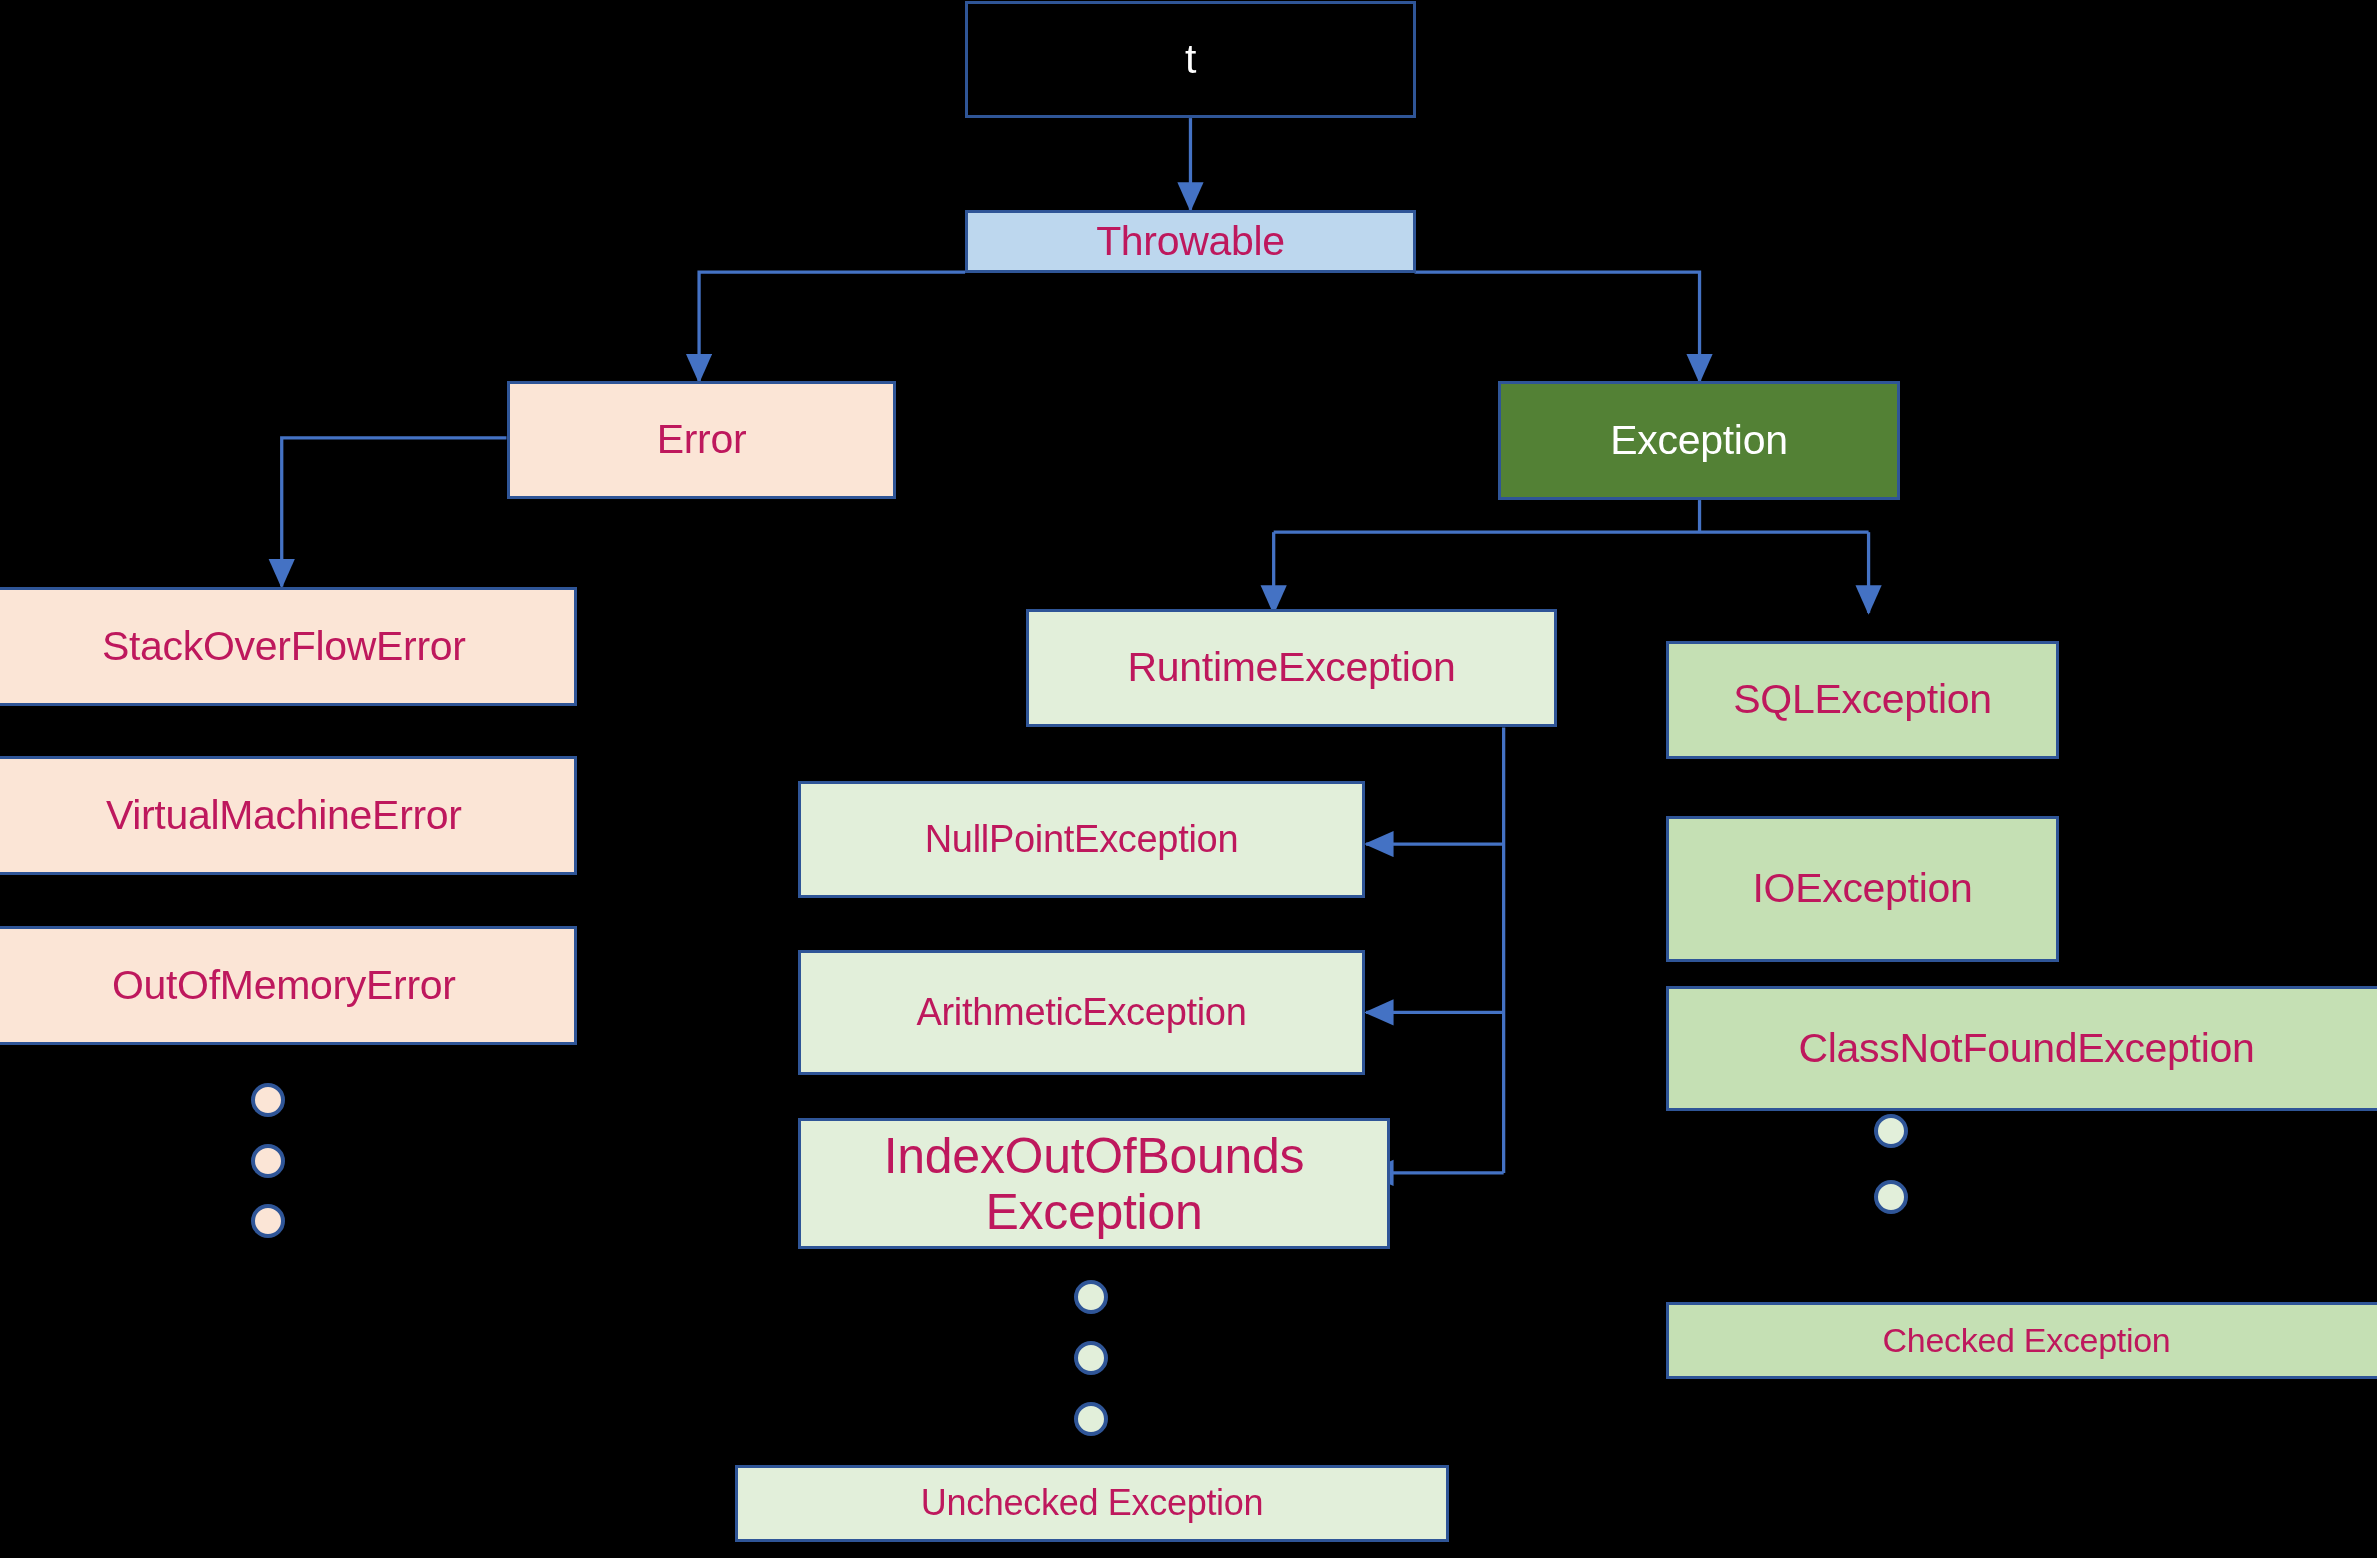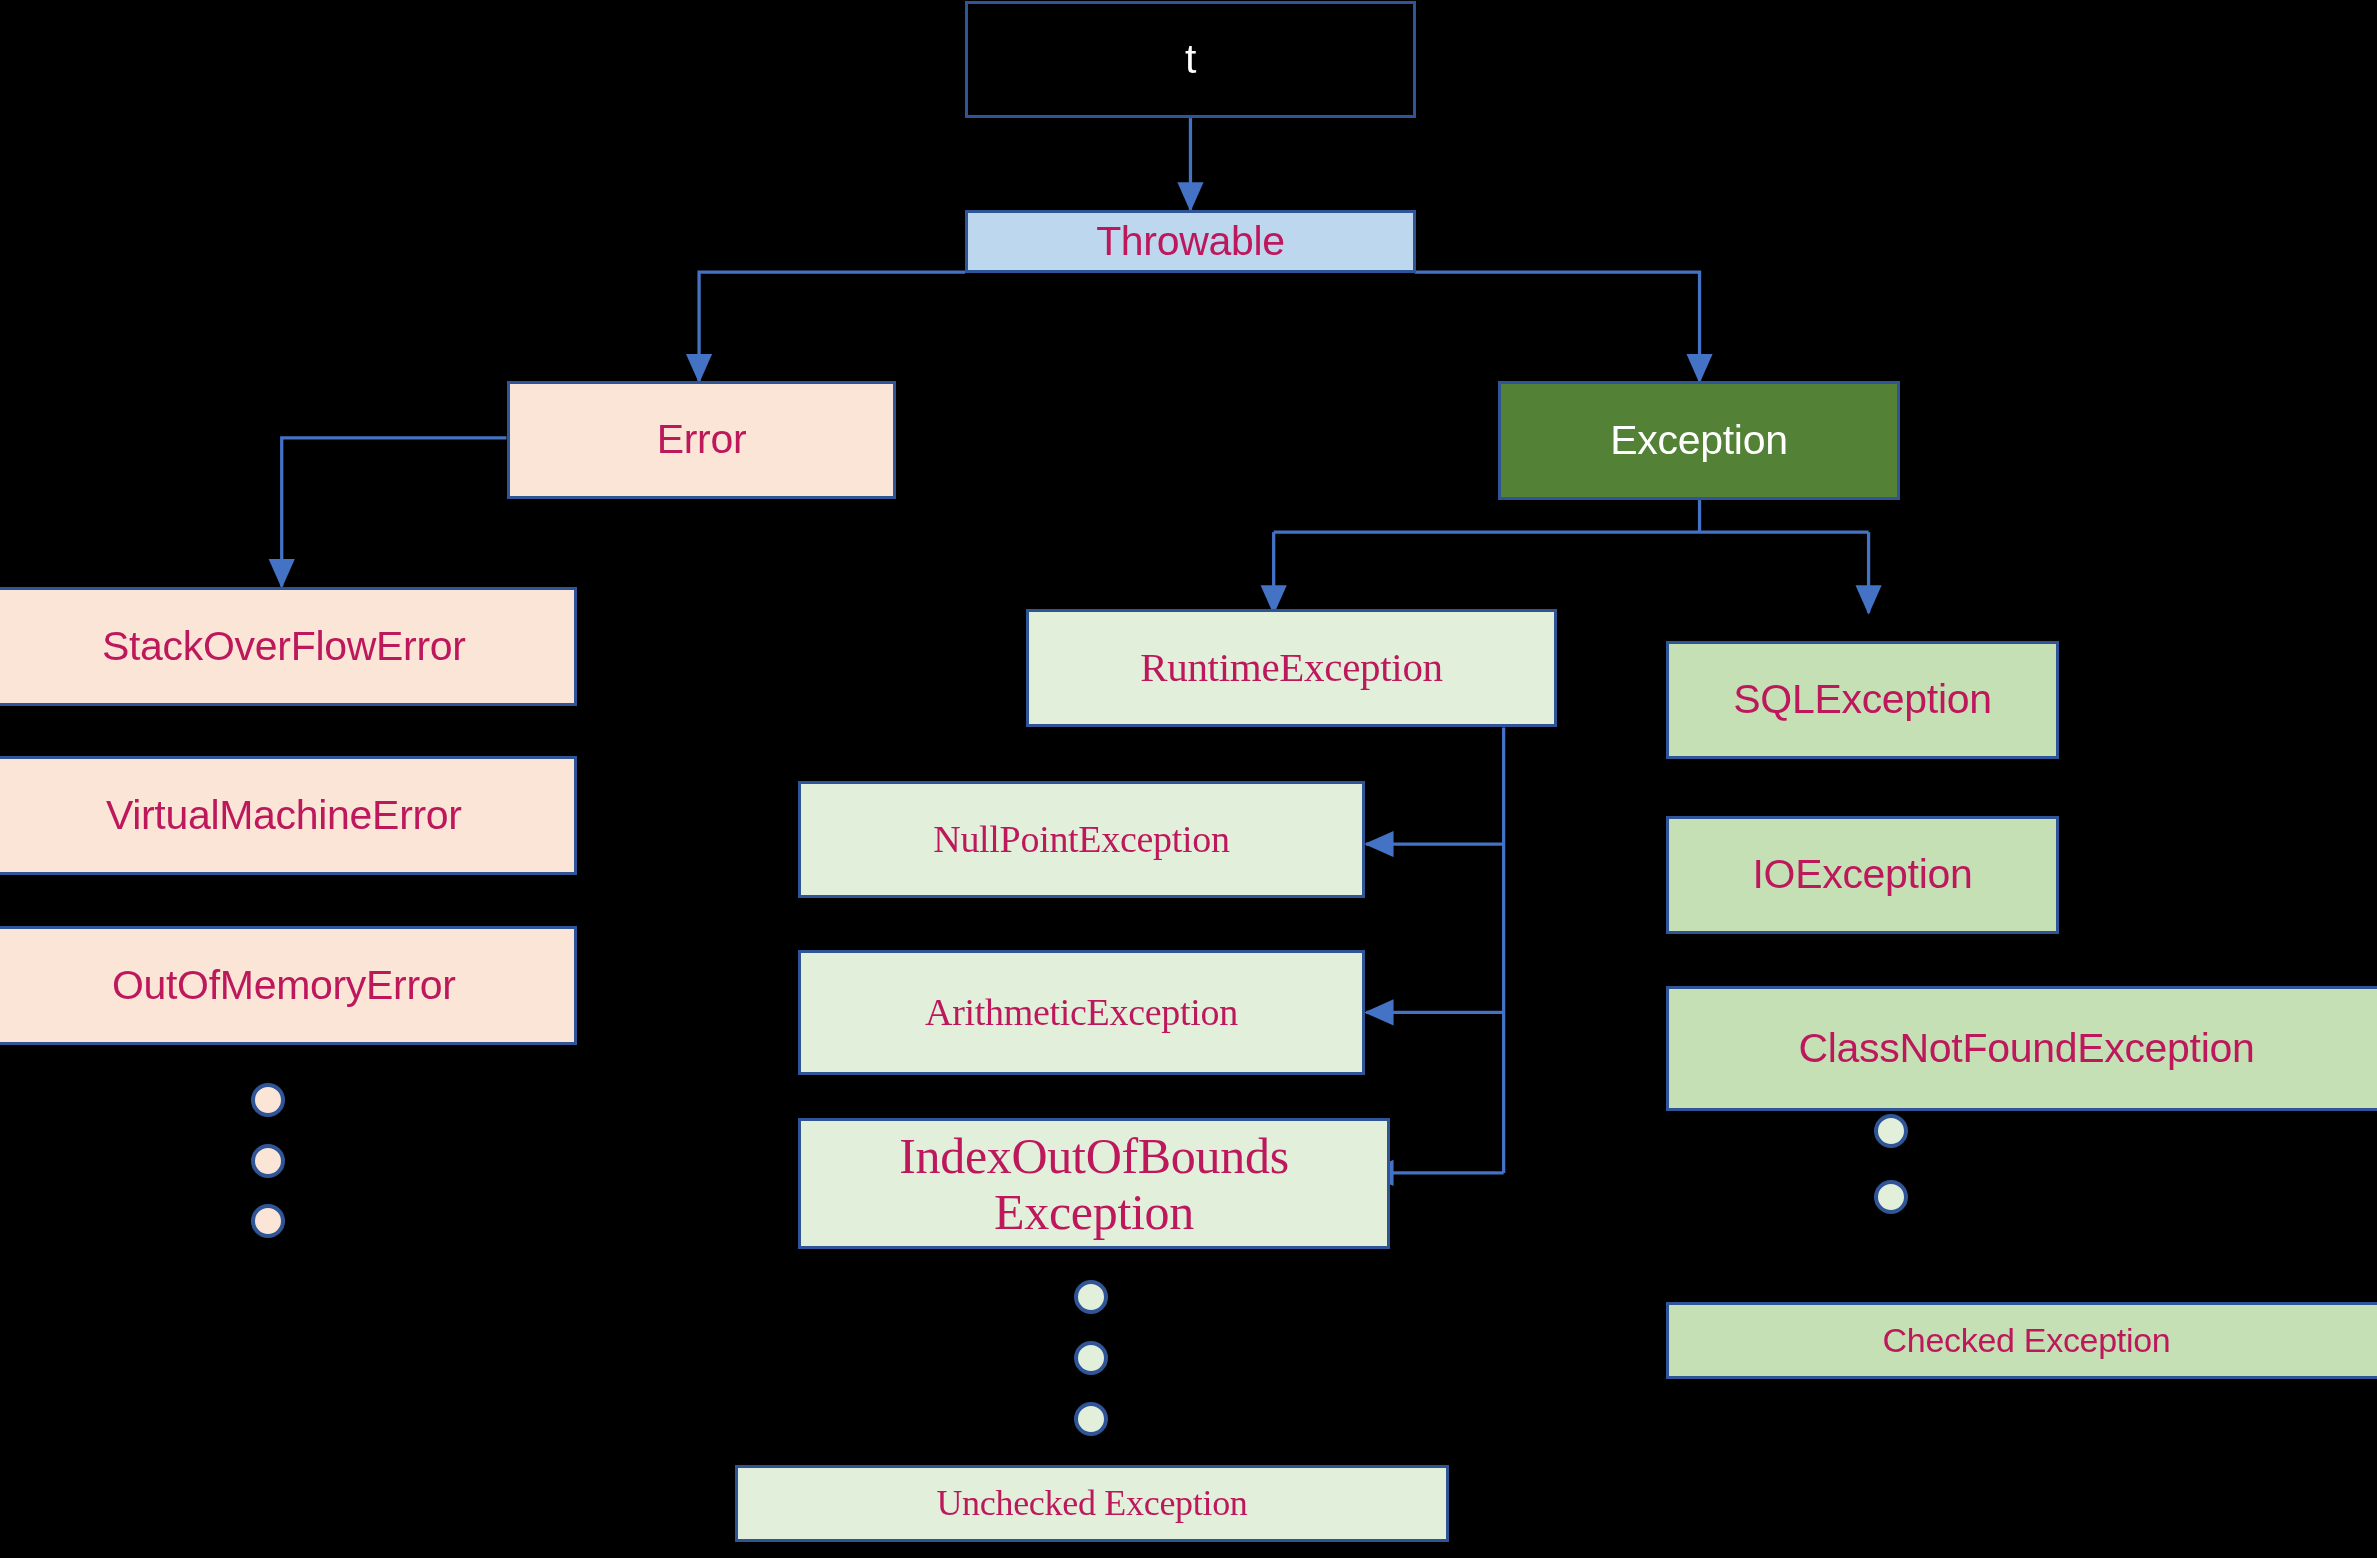--- a/index.html
+++ b/index.html
@@ -20,21 +20,21 @@
     text-align:center;
     color:#be185d;
     line-height:1.12;
     letter-spacing:-0.3px;
     white-space:pre-line;
   }
   .node.root{background:transparent;color:#ffffff;}
   .node.blue{background:#bdd7ee;}
   .node.peach{background:#fbe5d6;}
   .node.darkgreen{background:#538135;color:#ffffff;border-color:#2f5597;}
-  .node.lightgreen{background:#e2efda;font-family:Liberation Serif, serif;}
+  .node.lightgreen{background:#e2efda;}
   .node.medgreen{background:#c5e0b4;margin-top:32px;}
 
   .dot{
     position:absolute;
     box-sizing:border-box;
     border:4.6px solid #2f5597;
     border-radius:50%;
   }
   .dot.peach{background:#fbe5d6;}
   .dot.lightgreen{background:#e2efda;}
@@ -122,21 +122,21 @@
   <div class="dot lightgreen" style="left:1074px;top:1341px;width:34px;height:34px;"></div>
   <div class="dot lightgreen" style="left:1074px;top:1402px;width:34px;height:34px;"></div>
 
   <div class="node lightgreen" style="left:735px;top:1465px;width:714px;height:77px;font-size:36px;">
     <span>Unchecked Exception</span>
   </div>
 
   <div class="node medgreen" style="left:1666px;top:609px;width:393px;height:118px;font-size:41px;">
     <span>SQLException</span>
   </div>
-  <div class="node medgreen" style="left:1666px;top:784px;width:393px;height:118px;font-size:41px;">
+  <div class="node medgreen" style="left:1666px;top:784px;width:393px;height:146px;font-size:41px;">
     <span>IOException</span>
   </div>
   <div class="node medgreen" style="left:1666px;top:954px;width:721px;height:125px;font-size:41px;">
     <span>ClassNotFoundException</span>
   </div>
 
   <div class="dot lightgreen" style="left:1874px;top:1114px;width:34px;height:34px;"></div>
   <div class="dot lightgreen" style="left:1874px;top:1180px;width:34px;height:34px;"></div>
 
   <div class="node medgreen" style="left:1666px;top:1270px;width:721px;height:77px;font-size:34px;">

